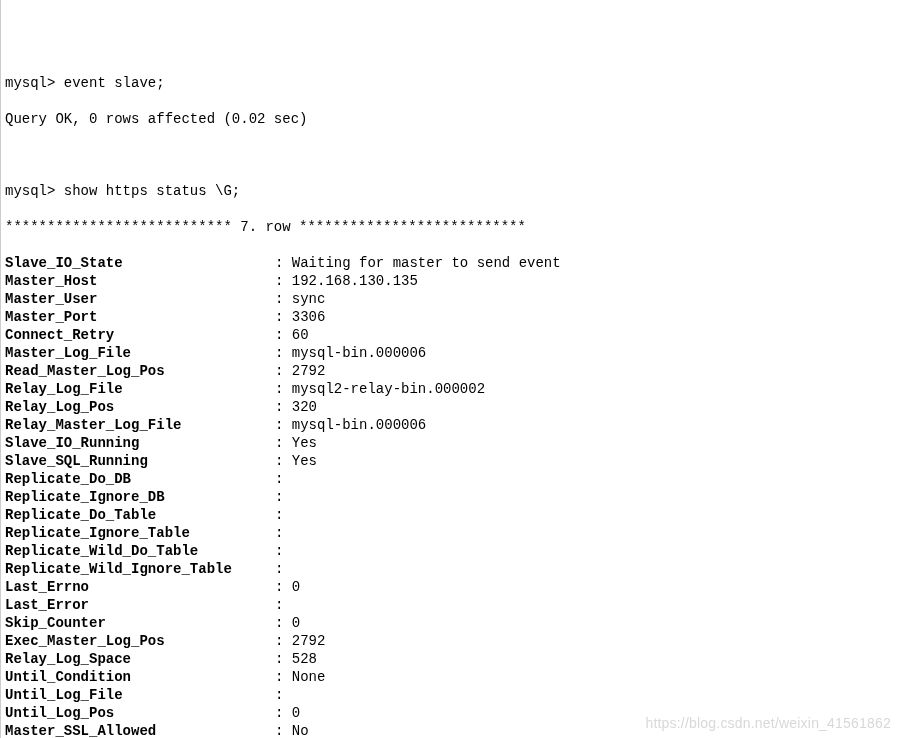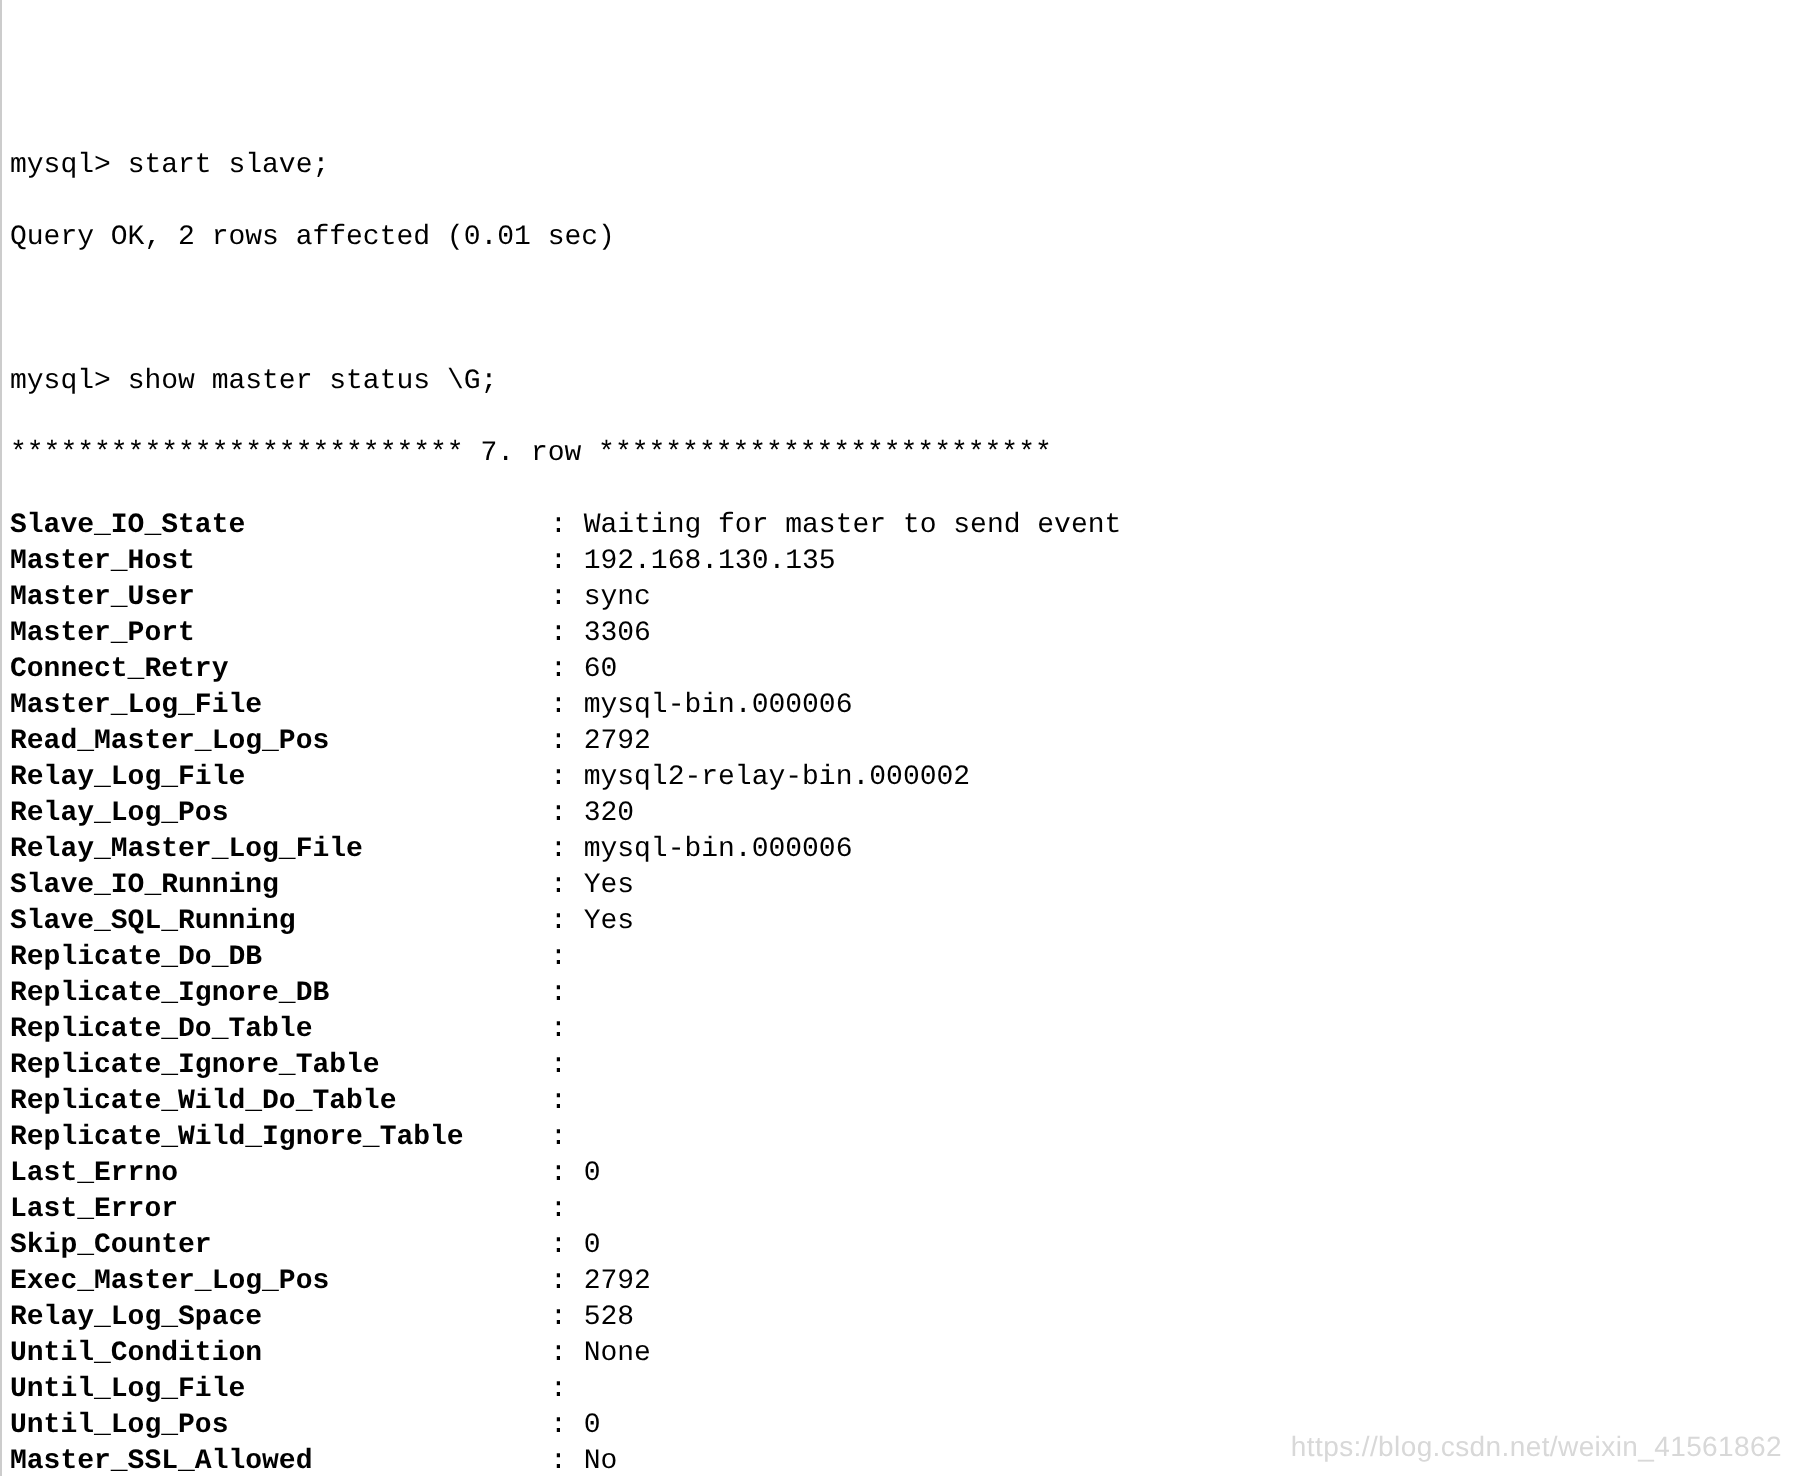--- a/index.html
+++ b/index.html
@@ -48,23 +48,23 @@
       font-size: 14px;
       letter-spacing: 0.2px;
       margin-left: 44px;
     }
   </style>
 </head>
 <body>
 
 
 
-<div class="line"><span>mysql&gt; </span><span>start slave;</span></div>
-<div class="line">Query OK, 2 rows affected (0.01 sec)</div>
+<div class="line"><span>mysql&gt; </span><span>event slave;</span></div>
+<div class="line">Query OK, 0 rows affected (0.02 sec)</div>
 <div class="line"> </div>
-<div class="line"><span>mysql&gt; </span><span>show master status \G;</span></div>
+<div class="line"><span>mysql&gt; </span><span>show https status \G;</span></div>
 <div class="line">*************************** 7. row ***************************</div>
 <div id="status-container"><div class="kv-line"><span class="kv-label">Slave_IO_State</span><span class="kv-sep">: </span><span class="kv-value">Waiting for master to send event</span></div><div class="kv-line"><span class="kv-label">Master_Host</span><span class="kv-sep">: </span><span class="kv-value">192.168.130.135</span></div><div class="kv-line"><span class="kv-label">Master_User</span><span class="kv-sep">: </span><span class="kv-value">sync</span></div><div class="kv-line"><span class="kv-label">Master_Port</span><span class="kv-sep">: </span><span class="kv-value">3306</span></div><div class="kv-line"><span class="kv-label">Connect_Retry</span><span class="kv-sep">: </span><span class="kv-value">60</span></div><div class="kv-line"><span class="kv-label">Master_Log_File</span><span class="kv-sep">: </span><span class="kv-value">mysql-bin.000006</span></div><div class="kv-line"><span class="kv-label">Read_Master_Log_Pos</span><span class="kv-sep">: </span><span class="kv-value">2792</span></div><div class="kv-line"><span class="kv-label">Relay_Log_File</span><span class="kv-sep">: </span><span class="kv-value">mysql2-relay-bin.000002</span></div><div class="kv-line"><span class="kv-label">Relay_Log_Pos</span><span class="kv-sep">: </span><span class="kv-value">320</span></div><div class="kv-line"><span class="kv-label">Relay_Master_Log_File</span><span class="kv-sep">: </span><span class="kv-value">mysql-bin.000006</span></div><div class="kv-line"><span class="kv-label">Slave_IO_Running</span><span class="kv-sep">: </span><span class="kv-value">Yes</span></div><div class="kv-line"><span class="kv-label">Slave_SQL_Running</span><span class="kv-sep">: </span><span class="kv-value">Yes</span></div><div class="kv-line"><span class="kv-label">Replicate_Do_DB</span><span class="kv-sep">: </span><span class="kv-value"></span></div><div class="kv-line"><span class="kv-label">Replicate_Ignore_DB</span><span class="kv-sep">: </span><span class="kv-value"></span></div><div class="kv-line"><span class="kv-label">Replicate_Do_Table</span><span class="kv-sep">: </span><span class="kv-value"></span></div><div class="kv-line"><span class="kv-label">Replicate_Ignore_Table</span><span class="kv-sep">: </span><span class="kv-value"></span></div><div class="kv-line"><span class="kv-label">Replicate_Wild_Do_Table</span><span class="kv-sep">: </span><span class="kv-value"></span></div><div class="kv-line"><span class="kv-label">Replicate_Wild_Ignore_Table</span><span class="kv-sep">: </span><span class="kv-value"></span></div><div class="kv-line"><span class="kv-label">Last_Errno</span><span class="kv-sep">: </span><span class="kv-value">0</span></div><div class="kv-line"><span class="kv-label">Last_Error</span><span class="kv-sep">: </span><span class="kv-value"></span></div><div class="kv-line"><span class="kv-label">Skip_Counter</span><span class="kv-sep">: </span><span class="kv-value">0</span></div><div class="kv-line"><span class="kv-label">Exec_Master_Log_Pos</span><span class="kv-sep">: </span><span class="kv-value">2792</span></div><div class="kv-line"><span class="kv-label">Relay_Log_Space</span><span class="kv-sep">: </span><span class="kv-value">528</span></div><div class="kv-line"><span class="kv-label">Until_Condition</span><span class="kv-sep">: </span><span class="kv-value">None</span></div><div class="kv-line"><span class="kv-label">Until_Log_File</span><span class="kv-sep">: </span><span class="kv-value"></span></div><div class="kv-line"><span class="kv-label">Until_Log_Pos</span><span class="kv-sep">: </span><span class="kv-value">0</span></div><div class="kv-line"><span class="kv-label">Master_SSL_Allowed</span><span class="kv-sep">: </span><span class="kv-value">No</span></div></div>
 
 <div class="watermark">https://blog.csdn.net/weixin_41561862</div>
 
 
 
 
 </body></html>

